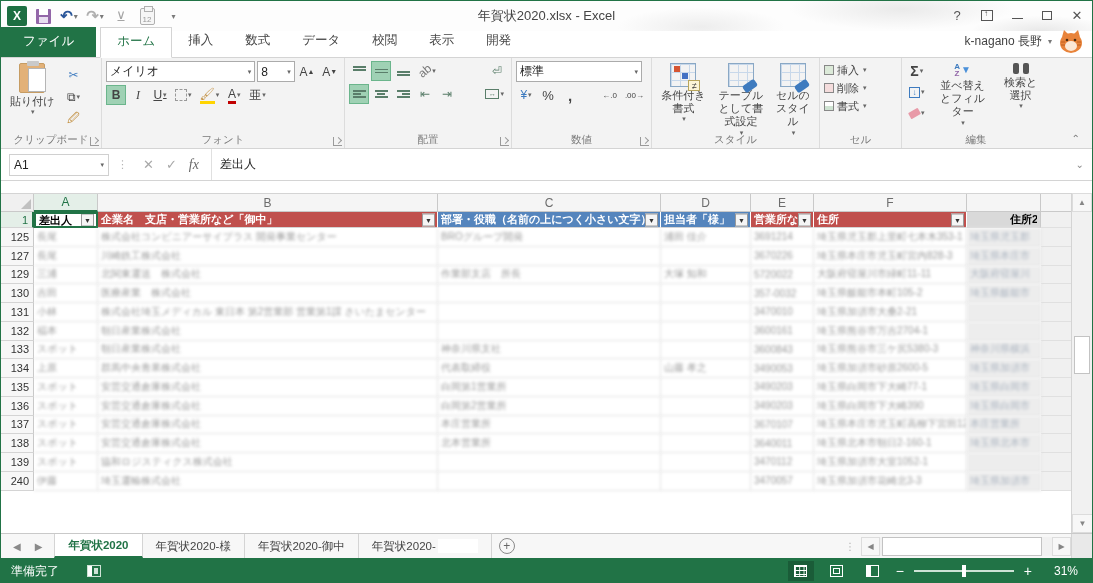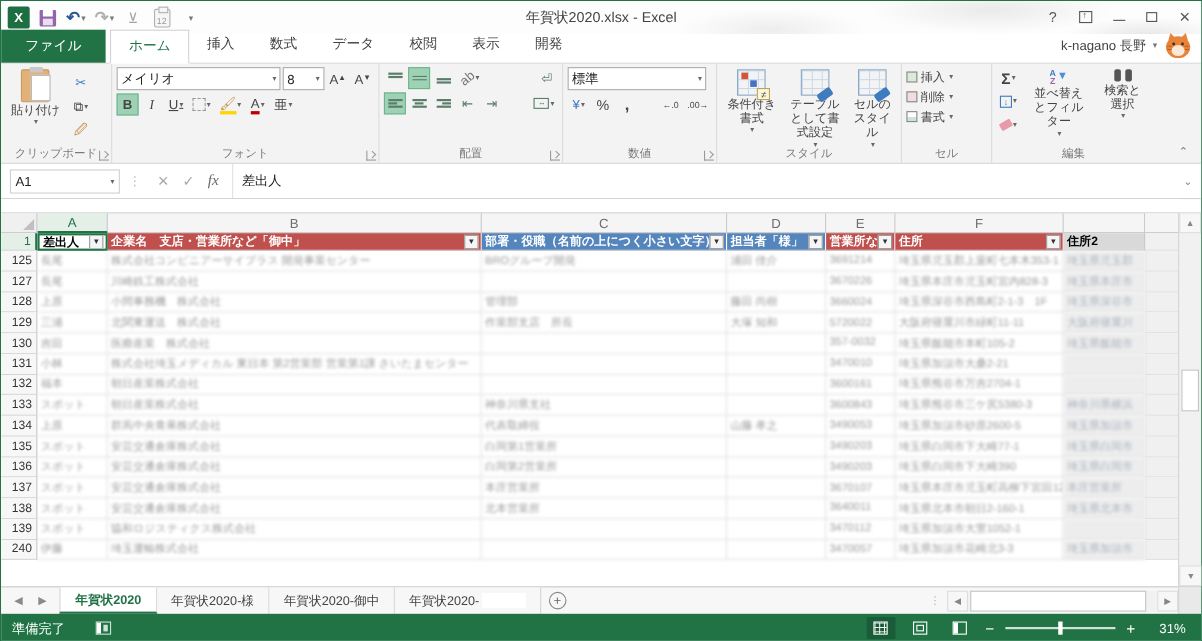--- a/index.html
+++ b/index.html
@@ -524,21 +524,21 @@
           </div>
           <div class="gcell hcell red" style="width: 63px;">
             <span style="overflow: hidden; white-space: nowrap; padding-right: 14px;">営業所など</span>
             <span class="filterbtn">▼</span>
           </div>
           <div class="gcell hcell red" style="width: 153px;">
             <span style="overflow: hidden; white-space: nowrap; padding-right: 14px;">住所</span>
             <span class="filterbtn">▼</span>
           </div>
           <div class="gcell hcell gray" style="width: 74px;">
-            <span style="overflow: hidden; white-space: nowrap; padding-right: 14px;">住所2</span>
+            <span style="overflow: hidden; white-space: nowrap; padding-right: 14px; margin-left: 40px;">住所2</span>
           </div>
           <div class="grid-filler-col" style="flex: 1 1 0%;"></div>
         </div>
         <div class="g-row">
           <div class="rowhdr">125</div>
           <div class="gcell blur" style="width: 64px;">長尾</div>
           <div class="gcell blur" style="width: 340px;">株式会社コンビニアーサイプラス 開発事業センター</div>
           <div class="gcell blur" style="width: 223px;">BROグループ開発</div>
           <div class="gcell blur" style="width: 90px;">浦田 佳介</div>
           <div class="gcell blur" style="width: 63px;">3691214</div>
@@ -551,31 +551,20 @@
           <div class="gcell blur" style="width: 64px;">長尾</div>
           <div class="gcell blur" style="width: 340px;">川崎鉄工株式会社</div>
           <div class="gcell blur" style="width: 223px;"></div>
           <div class="gcell blur" style="width: 90px;"></div>
           <div class="gcell blur" style="width: 63px;">3670226</div>
           <div class="gcell blur" style="width: 153px;">埼玉県本庄市児玉町宮内828-3</div>
           <div class="gcell blur gcol" style="width: 74px;">埼玉県本庄市</div>
           <div class="grid-filler-col" style="flex: 1 1 0%;"></div>
         </div>
         <div class="g-row">
-          <div class="rowhdr">128</div>
-          <div class="gcell blur" style="width: 64px;">上原</div>
-          <div class="gcell blur" style="width: 340px;">小間事務機　株式会社</div>
-          <div class="gcell blur" style="width: 223px;">管理部</div>
-          <div class="gcell blur" style="width: 90px;">藤田 尚樹</div>
-          <div class="gcell blur" style="width: 63px;">3660024</div>
-          <div class="gcell blur" style="width: 153px;">埼玉県深谷市西島町2-1-3　1F</div>
-          <div class="gcell blur gcol" style="width: 74px;">埼玉県深谷市</div>
-          <div class="grid-filler-col" style="flex: 1 1 0%;"></div>
-        </div>
-        <div class="g-row">
           <div class="rowhdr">129</div>
           <div class="gcell blur" style="width: 64px;">三浦</div>
           <div class="gcell blur" style="width: 340px;">北関東運送　株式会社</div>
           <div class="gcell blur" style="width: 223px;">作業部支店　所長</div>
           <div class="gcell blur" style="width: 90px;">大塚 知和</div>
           <div class="gcell blur" style="width: 63px;">5720022</div>
           <div class="gcell blur" style="width: 153px;">大阪府寝屋川市緑町11-11</div>
           <div class="gcell blur gcol" style="width: 74px;">大阪府寝屋川</div>
           <div class="grid-filler-col" style="flex: 1 1 0%;"></div>
         </div>

